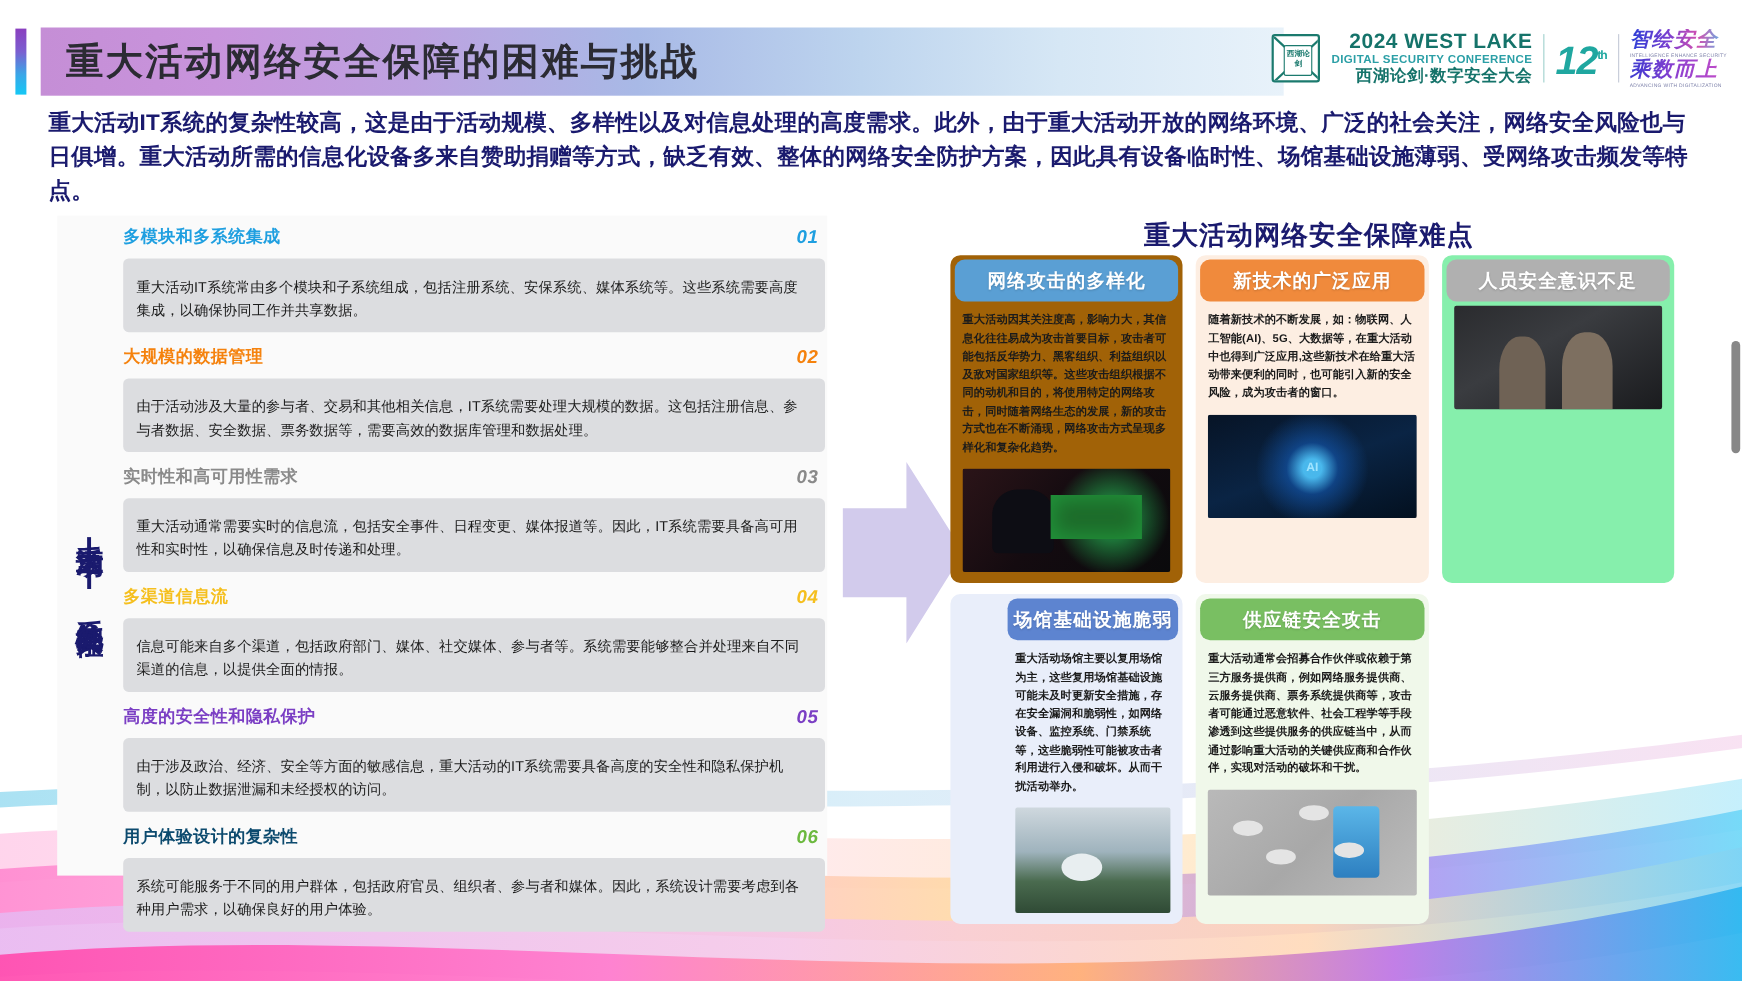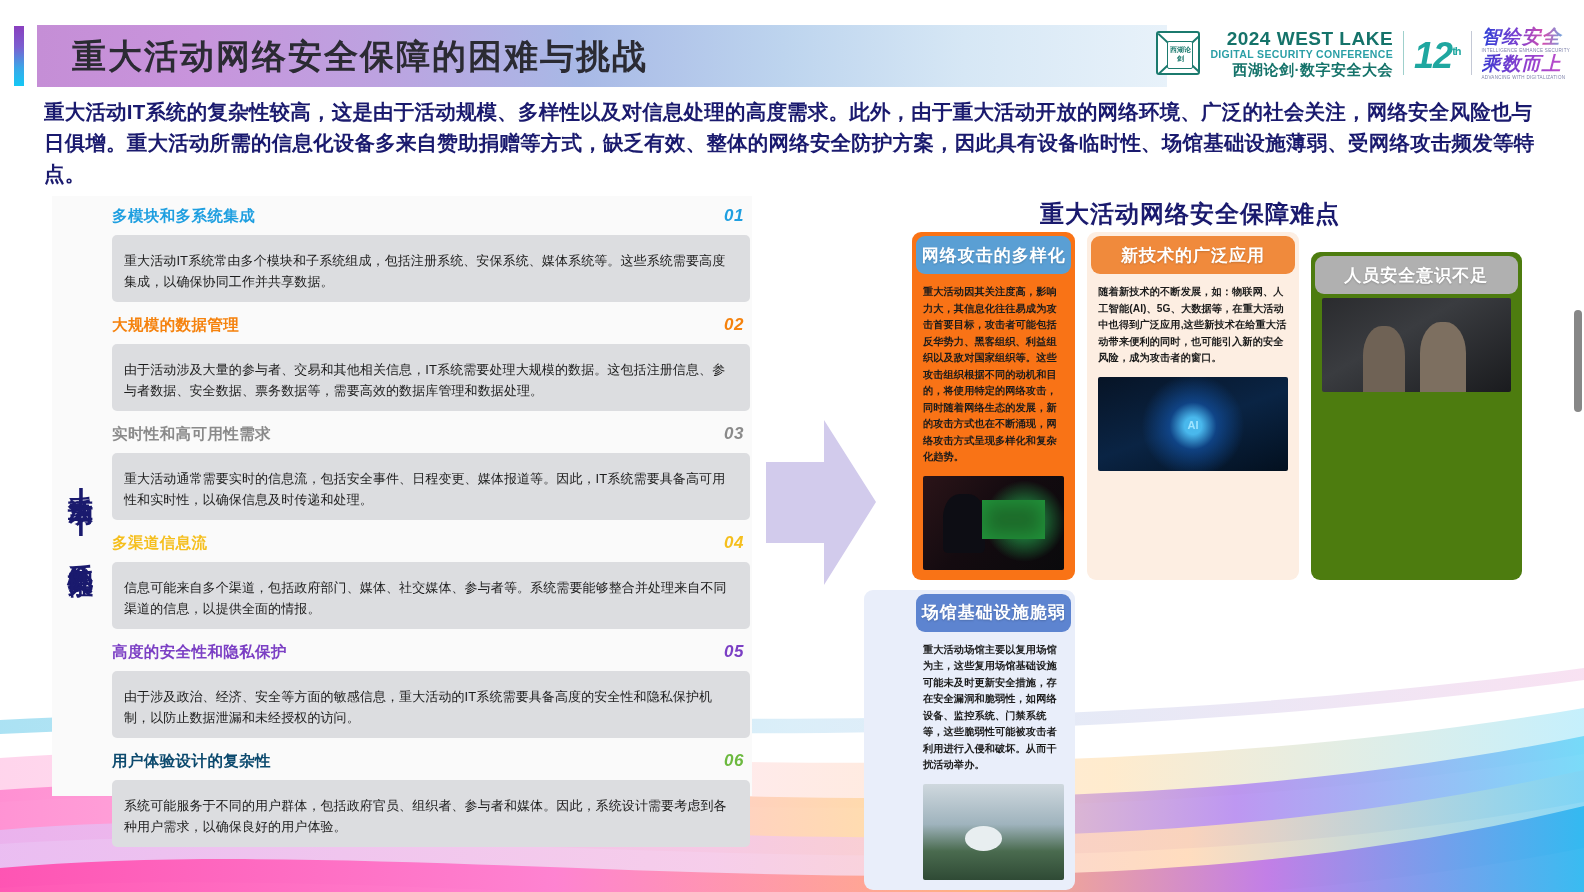--- a/index.html
+++ b/index.html
@@ -30,21 +30,21 @@
     background: linear-gradient(180deg, #8a3fbf 0%, #7b5fd0 35%, #3aa7e8 70%, #14c8f5 100%);
     z-index: 4;
   }
   .title-band {
     position: absolute; left: 37px; top: 25px;
     width: 1130px; height: 62px;
     background: linear-gradient(90deg, #c58ed6 0%, #c894dc 14%, #bda2e0 30%, #a8b9e6 48%, #bdd4ee 66%, #d6e7f5 82%, #e8f2fa 100%);
     z-index: 3;
   }
   .title-text {
-    position: absolute; left: 72px; top: 28px;
+    position: absolute; left: 60px; top: 28px;
     z-index: 5;
     font-size: 34px; font-weight: 700; color: #2b2b33;
     letter-spacing: 2px; line-height: 56px;
     white-space: nowrap;
   }
 
   
   .logo-wrap {
     position: absolute; right: 14px; top: 22px;
     height: 62px; display: flex; align-items: center; gap: 10px;
@@ -365,37 +365,42 @@
         <div class="li-body">系统可能服务于不同的用户群体，包括政府官员、组织者、参与者和媒体。因此，系统设计需要考虑到各种用户需求，以确保良好的用户体验。</div>
       </div>
     </div>
 
   <svg class="arrow" viewBox="0 0 110 165" preserveAspectRatio="none">
     <polygon points="0,42 58,42 58,0 110,82 58,165 58,123 0,123" fill="#d2cbec"></polygon>
   </svg>
 
   <div class="right-title">重大活动网络安全保障难点</div>
   <div class="cards" id="cards">
-      <div class="card" style="background: #f97316; margin-left: 48px;">
+      <div class="card" style="background: #a16207;">
         <div class="card-hd" style="background: linear-gradient(135deg, rgb(90, 159, 212) 0%, rgb(90, 159, 212) 100%);">网络攻击的多样化</div>
         <div class="card-body">重大活动因其关注度高，影响力大，其信息化往往易成为攻击首要目标，攻击者可能包括反华势力、黑客组织、利益组织以及敌对国家组织等。这些攻击组织根据不同的动机和目的，将使用特定的网络攻击，同时随着网络生态的发展，新的攻击方式也在不断涌现，网络攻击方式呈现多样化和复杂化趋势。</div>
         <div class="card-img img-hacker"></div>
       </div>
       <div class="card" style="background: rgb(253, 238, 226);">
         <div class="card-hd" style="background: linear-gradient(135deg, rgb(240, 138, 60) 0%, rgb(240, 138, 60) 100%);">新技术的广泛应用</div>
         <div class="card-body">随着新技术的不断发展，如：物联网、人工智能(AI)、5G、大数据等，在重大活动中也得到广泛应用,这些新技术在给重大活动带来便利的同时，也可能引入新的安全风险，成为攻击者的窗口。</div>
         <div class="card-img img-ai"></div>
       </div>
-      <div class="card" style="background: #4d7c0f; margin-top: 20px;">
+      <div class="card" style="background: #86efac;">
         <div class="card-hd" style="background: linear-gradient(135deg, rgb(176, 176, 176) 0%, rgb(176, 176, 176) 100%);">人员安全意识不足</div>
         <div class="card-img img-people"></div>
       </div>
       <div class="card card-tall" style="background: rgb(233, 238, 250); padding-left: 48px;">
         <div class="card-hd" style="background: linear-gradient(135deg, rgb(93, 132, 208) 0%, rgb(93, 132, 208) 100%);">场馆基础设施脆弱</div>
         <div class="card-body">重大活动场馆主要以复用场馆为主，这些复用场馆基础设施可能未及时更新安全措施，存在安全漏洞和脆弱性，如网络设备、监控系统、门禁系统等，这些脆弱性可能被攻击者利用进行入侵和破坏。从而干扰活动举办。</div>
         <div class="card-img img-venue"></div>
       </div>
+      <div class="card card-tall" style="background: rgb(240, 248, 234);">
+        <div class="card-hd" style="background: linear-gradient(135deg, rgb(121, 191, 98) 0%, rgb(121, 191, 98) 100%);">供应链安全攻击</div>
+        <div class="card-body">重大活动通常会招募合作伙伴或依赖于第三方服务提供商，例如网络服务提供商、云服务提供商、票务系统提供商等，攻击者可能通过恶意软件、社会工程学等手段渗透到这些提供服务的供应链当中，从而通过影响重大活动的关键供应商和合作伙伴，实现对活动的破坏和干扰。</div>
+        <div class="card-img img-supply"></div>
+      </div>
     </div>
 
   <div class="scrollbar-track"></div>
   <div class="scrollbar-thumb"></div>
 
 </div>
 
 </body></html>

